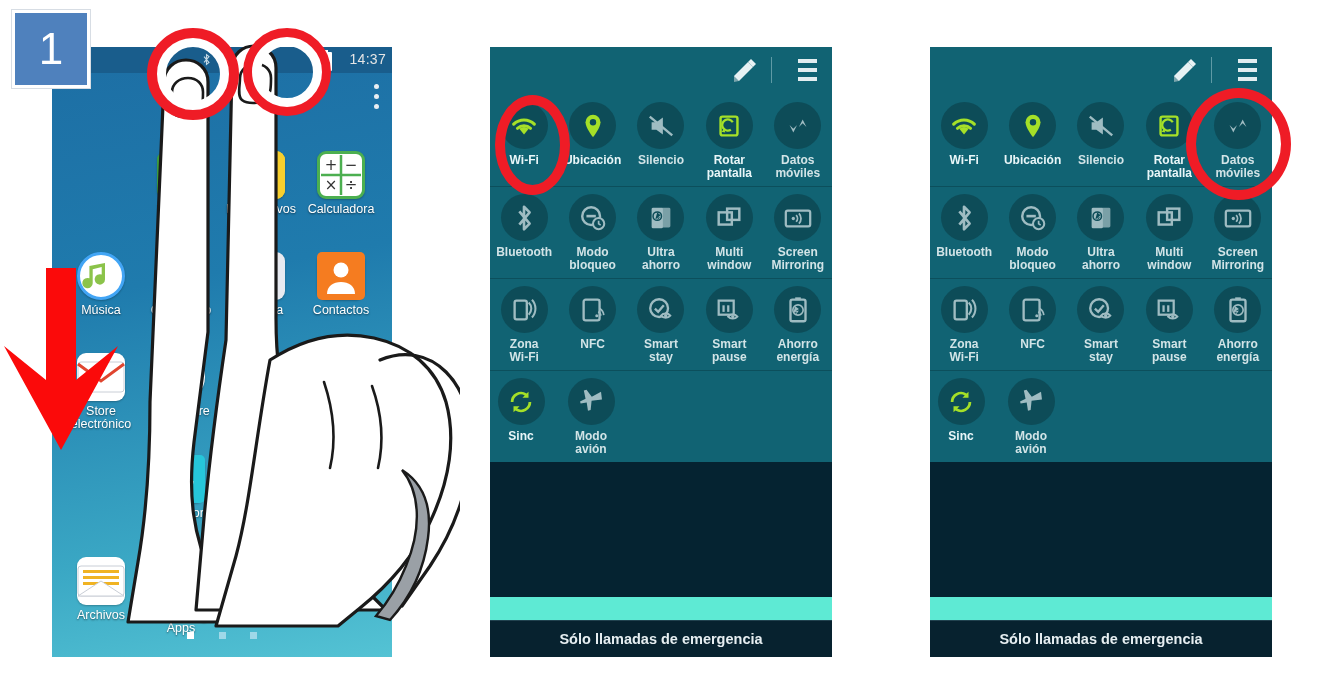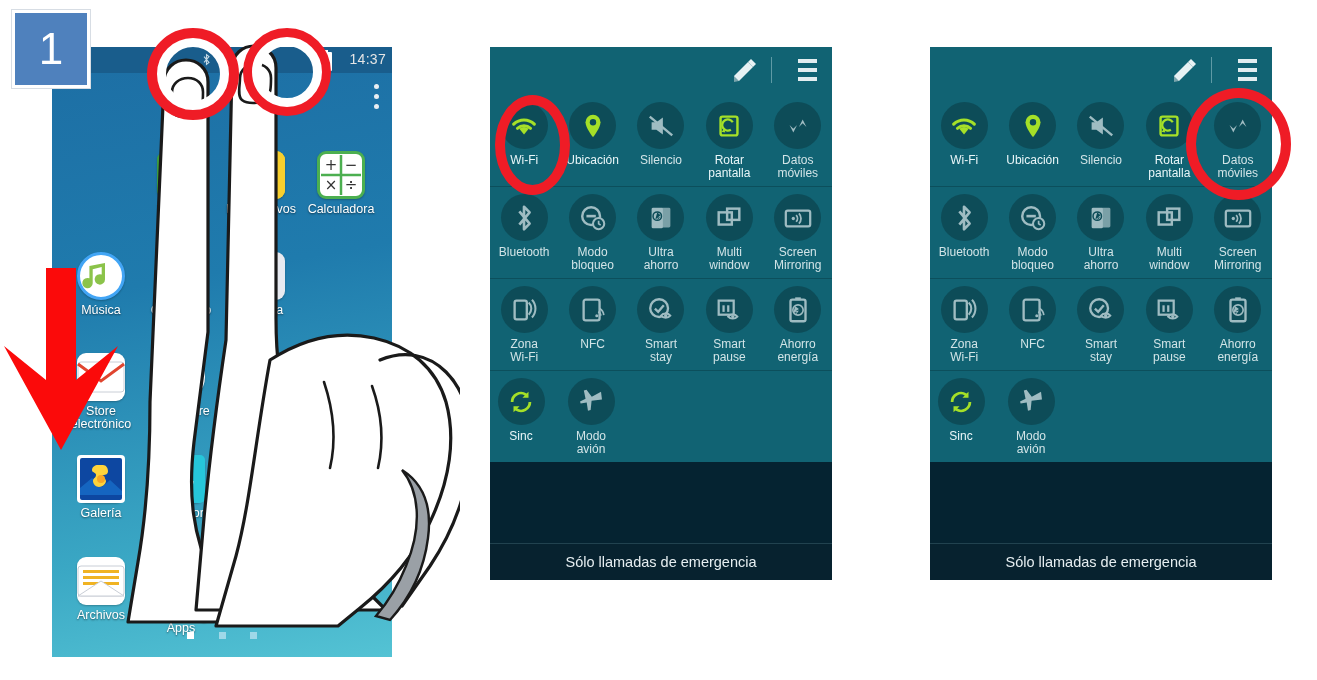--- a/index.html
+++ b/index.html
@@ -61,21 +61,21 @@
   
   #arrow{position:absolute;left:2px;top:268px;}
 
   
   #badge{position:absolute;left:12px;top:10px;width:78px;height:78px;background:#4f81bd;
          border:3px solid #ffffff;box-sizing:border-box;box-shadow:0 0 0 1px #d7dde4;}
   #badge span{display:block;width:100%;line-height:72px;text-align:center;color:#fff;
          font-size:44px;font-weight:300;font-family:"Liberation Sans",sans-serif;}
 
   
-  .qspanel{position:absolute;top:47px;width:342px;height:533px;background:#0ea5e9;overflow:hidden;}
+  .qspanel{position:absolute;top:47px;width:342px;height:610px;background:#5eead4;overflow:hidden;font-weight:bold;}
   #panel2{left:490px;}
   #panel3{left:930px;}
   .qs-top{background:#116373;padding:0;}
   .qs-head{height:48px;position:relative;}
   .qs-head .pencil{position:absolute;right:74px;top:10px;width:28px;height:28px;}
   .qs-head .sep{position:absolute;right:60px;top:10px;width:1px;height:26px;background:#5f9aa5;}
   .qs-head .listic{position:absolute;right:15px;top:12px;width:28px;height:24px;}
   .qs-head .listic i{display:block;height:4px;background:#e3eef0;margin-bottom:5px;margin-left:9px;}
   .qs-head .listic i:before{content:"";position:absolute;left:0;width:4px;height:4px;background:#e3eef0;}
 
@@ -184,20 +184,30 @@
         <rect y="10" width="48" height="30" rx="6" fill="#e7eaf1"></rect>
         <rect x="14" y="4" width="14" height="8" rx="2" fill="#e7eaf1"></rect>
         <circle cx="27" cy="25" r="11" fill="#4a1f86"></circle>
         <circle cx="27" cy="25" r="6.5" fill="#1a55c6"></circle>
         <circle cx="24" cy="21" r="2.6" fill="#ffffff" opacity=".85"></circle>
       </svg>
     </div>
     <div class="lbl">Cámara</div>
   </div>
 
+  <div class="app" style="left:252px;top:205px;">
+    <div class="ic ic-cont">
+      <svg viewBox="0 0 48 48" width="48" height="48">
+        <rect width="48" height="48" rx="5" fill="#f57c20"></rect>
+        <circle cx="24" cy="18" r="7.5" fill="#ffffff"></circle>
+        <path d="M10 42c0-8 6.3-12 14-12s14 4 14 12z" fill="#ffffff"></path>
+      </svg>
+    </div>
+    <div class="lbl">Contactos</div>
+  </div>
 
   <div class="app" style="left:12px;top:306px;">
     <div class="ic ic-correo">
       <svg viewBox="0 0 48 48" width="48" height="48">
         <rect x="1" y="9" width="46" height="30" rx="3" fill="#ffffff" stroke="#c9ced6"></rect>
         <path d="M1 11l23 17 23-17" fill="none" stroke="#e0452f" stroke-width="3"></path>
       </svg>
     </div>
     <div class="lbl">Store
 electrónico</div>
@@ -206,32 +216,20 @@
   <div class="app" style="left:92px;top:306px;">
     <div class="ic ic-play">
       <svg viewBox="0 0 48 48" width="48" height="48">
         <circle cx="24" cy="24" r="23" fill="#f4f5f7"></circle>
         <path d="M17 12l18 12-18 12z" fill="#bfc6cf"></path>
       </svg>
     </div>
     <div class="lbl">Play Store</div>
   </div>
 
-  <div class="app" style="left:12px;top:408px;">
-    <div class="ic ic-gal">
-      <svg viewBox="0 0 48 48" width="48" height="48">
-        <rect width="48" height="48" rx="4" fill="#ffffff"></rect>
-        <rect x="3" y="3" width="42" height="42" rx="2" fill="#0d47a1"></rect>
-        <path d="M3 33l12-10 10 9 8-7 12 11v4H3z" fill="#1565c0"></path>
-        <path d="M26 10c3 0 5 3 5 6s-2 4-5 4 3 3 3 6-4 6-7 6-6-3-6-6 3-3 3-6-4-2-4-5 3-5 6-5 2 0 5 0z" fill="#ffd43b"></path>
-        <circle cx="24" cy="24" r="4" fill="#f9a825"></circle>
-      </svg>
-    </div>
-    <div class="lbl">Galería</div>
-  </div>
 
   <div class="app" style="left:92px;top:408px;">
     <div class="ic ic-grab">
       <svg viewBox="0 0 48 48" width="48" height="48">
         <rect width="48" height="48" rx="5" fill="#26c6da"></rect>
         <rect x="18" y="8" width="12" height="22" rx="6" fill="#ffffff"></rect>
         <path d="M13 26a11 11 0 0022 0" fill="none" stroke="#ffffff" stroke-width="3"></path>
         <rect x="22" y="36" width="4" height="6" fill="#ffffff"></rect>
       </svg>
     </div>

